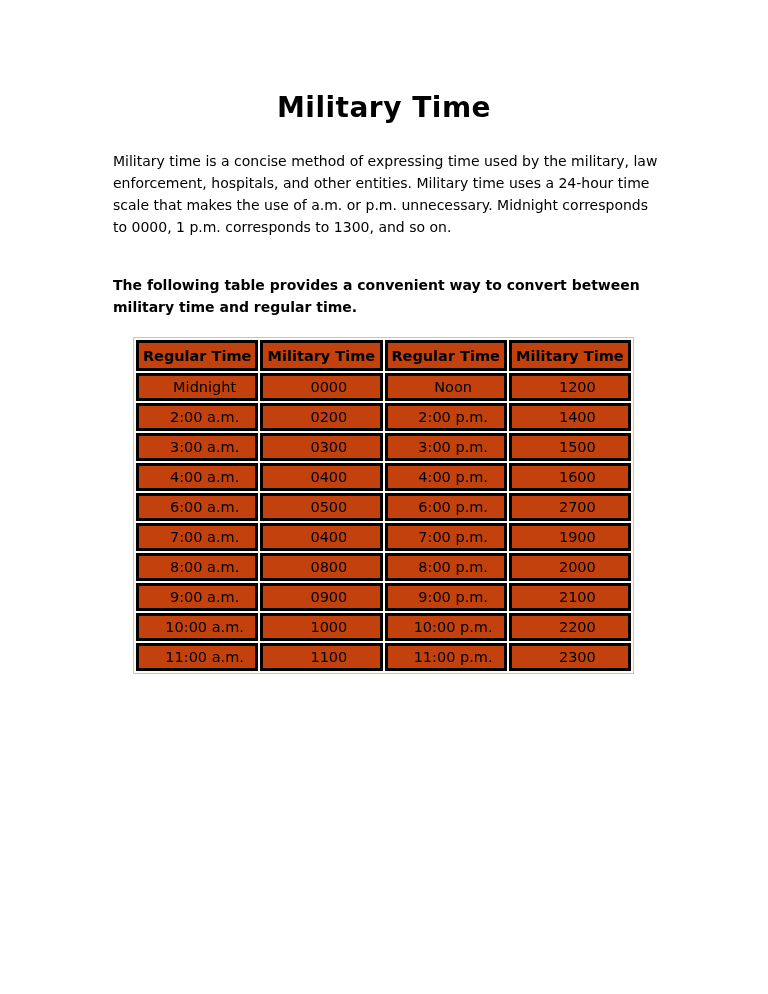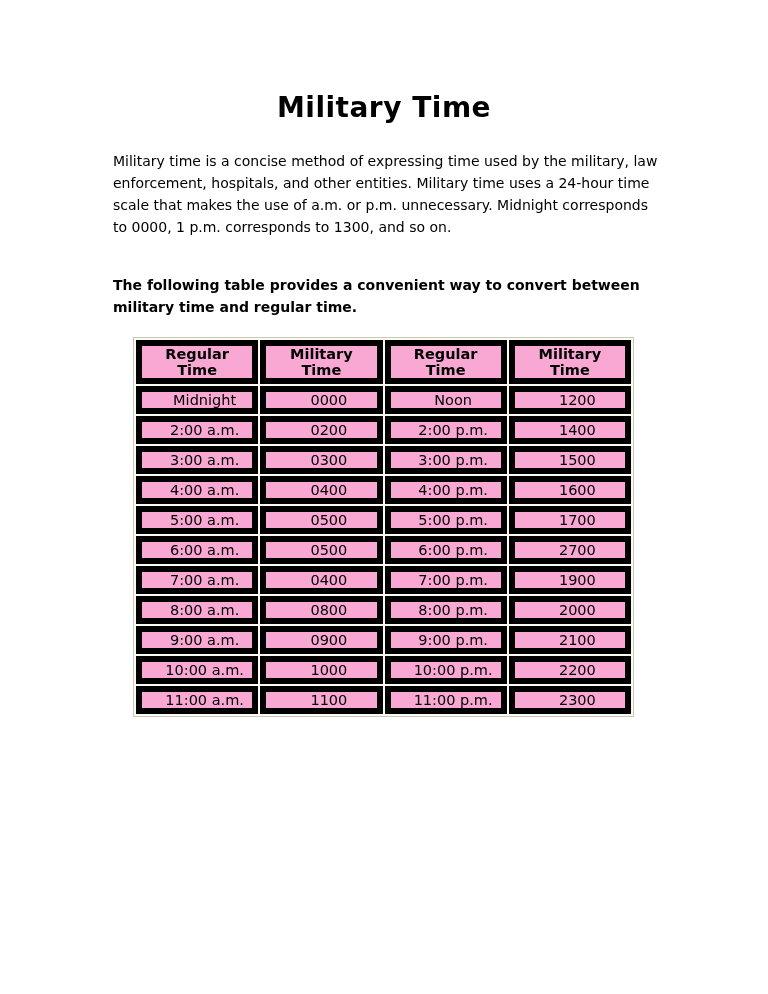--- a/index.html
+++ b/index.html
@@ -43,22 +43,22 @@
     margin: 19px 0 0 133px;
     width: 501px;
     table-layout: fixed;
     border-collapse: separate;
     border-spacing: 2px;
     border: 1px solid #c8c8b6;
     background: #fbfbf2;
   }
   table.conversion-table th,
   table.conversion-table td {
-    border: 6px solid #000000;
-    background: #f9a8d4;
+    border: 3px solid #000000;
+    background: #c2410c;
     text-align: center;
     vertical-align: middle;
     font-size: 14.5px;
     padding: 0 2px;
   }
   table.conversion-table th {
     height: 31px;
     font-weight: bold;
   }
   table.conversion-table td {
@@ -106,26 +106,20 @@
         <td>3:00 p.m.</td>
         <td>1500</td>
       </tr>
       <tr>
         <td>4:00 a.m.</td>
         <td>0400</td>
         <td>4:00 p.m.</td>
         <td>1600</td>
       </tr>
       <tr>
-        <td>5:00 a.m.</td>
-        <td>0500</td>
-        <td>5:00 p.m.</td>
-        <td>1700</td>
-      </tr>
-      <tr>
         <td>6:00 a.m.</td>
         <td>0500</td>
         <td>6:00 p.m.</td>
         <td>2700</td>
       </tr>
       <tr>
         <td>7:00 a.m.</td>
         <td>0400</td>
         <td>7:00 p.m.</td>
         <td>1900</td>

